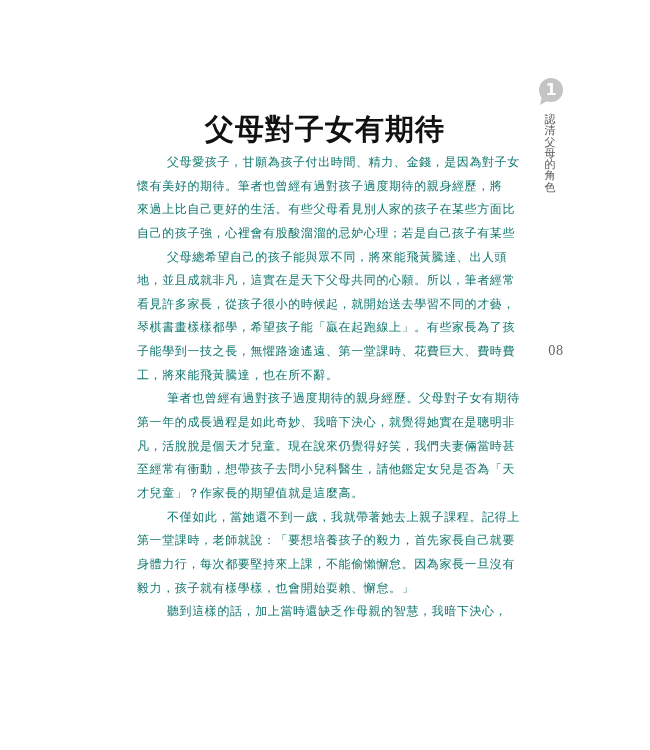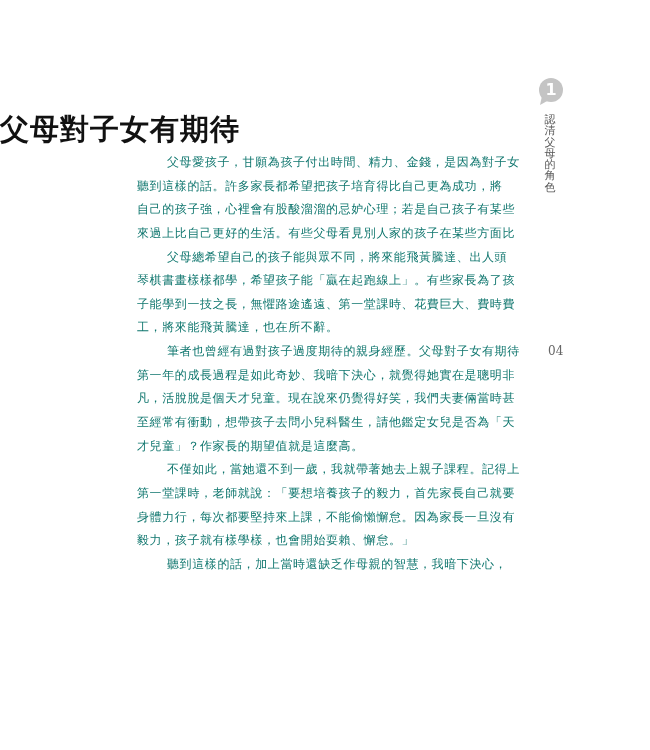--- a/index.html
+++ b/index.html
@@ -1,21 +1,21 @@
 <!DOCTYPE html>
 <html><head>
   <meta charset="utf-8">
   <style>
     html, body { margin: 0; padding: 0; }
     body {
       width: 650px; height: 750px; background: #ffffff; position: relative; overflow: hidden;
       font-family: "DejaVu Serif", "Liberation Serif", serif; color: #3a3a3a;
     }
     .title {
-      position: absolute; left: 0; width: 650px; top: 110px; text-align: left;
+      position: absolute; left: 0; width: 650px; top: 110px; text-align: center;
       font-size: 29px; font-weight: bold; color: #111; letter-spacing: 1px;
       font-family: Liberation Serif, serif;
     }
     .body-text {
       position: absolute; left: 137px; top: 151px; width: 378px;
       font-size: 12px; line-height: 23.65px; color: #0f766e; letter-spacing: 0.6px;
       text-align: justify; text-justify: inter-character;
     }
     .line { display: block; white-space: nowrap; height: 23.65px; }
     .line.indent { padding-left: 30px; }
@@ -55,32 +55,34 @@
   <span>母</span>
   <span>的</span>
   <span>角</span>
   <span>色</span>
 </div>
 
 <div class="title">父母對子女有期待</div>
 
 <div class="body-text">
   <span class="line indent">父母愛孩子，甘願為孩子付出時間、精力、金錢，是因為對子女</span>
-  <span class="line">聽到這樣的話。許多家長都希望把孩子培育得比自己更為成功，將</span>
+  <span class="line">懷有美好的期待。筆者也曾經有過對孩子過度期待的親身經歷，將</span>
+  <span class="line">來過上比自己更好的生活。有些父母看見別人家的孩子在某些方面比</span>
   <span class="line">自己的孩子強，心裡會有股酸溜溜的忌妒心理；若是自己孩子有某些</span>
-  <span class="line">來過上比自己更好的生活。有些父母看見別人家的孩子在某些方面比</span>
   <span class="line indent">父母總希望自己的孩子能與眾不同，將來能飛黃騰達、出人頭</span>
+  <span class="line">地，並且成就非凡，這實在是天下父母共同的心願。所以，筆者經常</span>
+  <span class="line">看見許多家長，從孩子很小的時候起，就開始送去學習不同的才藝，</span>
   <span class="line">琴棋書畫樣樣都學，希望孩子能「贏在起跑線上」。有些家長為了孩</span>
   <span class="line">子能學到一技之長，無懼路途遙遠、第一堂課時、花費巨大、費時費</span>
   <span class="line">工，將來能飛黃騰達，也在所不辭。</span>
   <span class="line indent">筆者也曾經有過對孩子過度期待的親身經歷。父母對子女有期待</span>
   <span class="line">第一年的成長過程是如此奇妙、我暗下決心，就覺得她實在是聰明非</span>
   <span class="line">凡，活脫脫是個天才兒童。現在說來仍覺得好笑，我們夫妻倆當時甚</span>
   <span class="line">至經常有衝動，想帶孩子去問小兒科醫生，請他鑑定女兒是否為「天</span>
   <span class="line">才兒童」？作家長的期望值就是這麼高。</span>
   <span class="line indent">不僅如此，當她還不到一歲，我就帶著她去上親子課程。記得上</span>
   <span class="line">第一堂課時，老師就說：「要想培養孩子的毅力，首先家長自己就要</span>
   <span class="line">身體力行，每次都要堅持來上課，不能偷懶懈怠。因為家長一旦沒有</span>
   <span class="line">毅力，孩子就有樣學樣，也會開始耍賴、懈怠。」</span>
   <span class="line indent">聽到這樣的話，加上當時還缺乏作母親的智慧，我暗下決心，</span>
 </div>
 
-<div class="page-number">04</div>
+<div class="page-number">08</div>
 
 </body></html>

